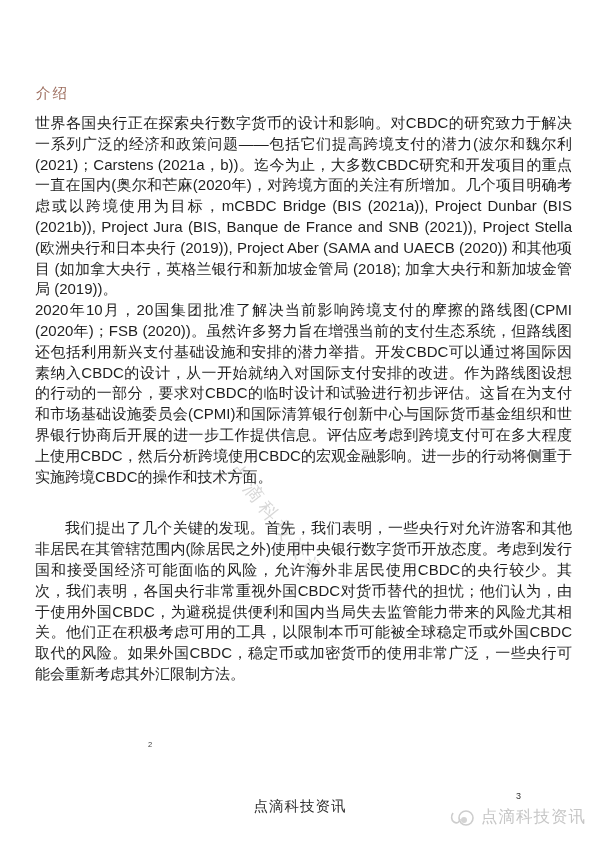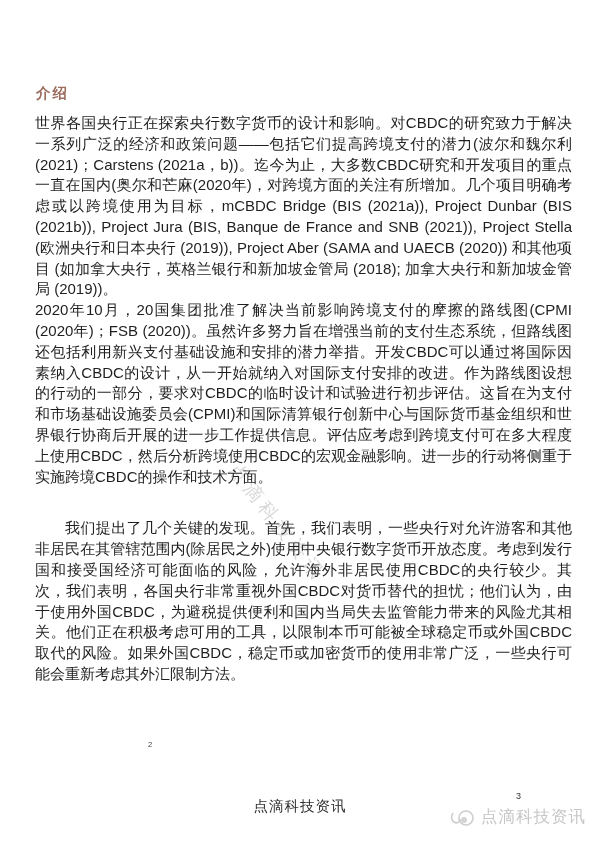--- a/index.html
+++ b/index.html
@@ -9,21 +9,21 @@
     margin: 0 auto;
     background: #ffffff;
     overflow: hidden;
     font-family: "Liberation Sans", "DejaVu Sans", sans-serif;
   }
   .heading {
     position: absolute;
     left: 36px; top: 84px;
     margin: 0;
     font-size: 14.5px;
-    font-weight: 700;
+    font-weight: 400;
     letter-spacing: 2px;
     color: #9d6e5f;
   }
   .body-text {
     position: absolute;
     left: 35px; top: 113px;
     width: 537px;
     font-size: 15px;
     line-height: 20.8px;
     text-align: justify;

